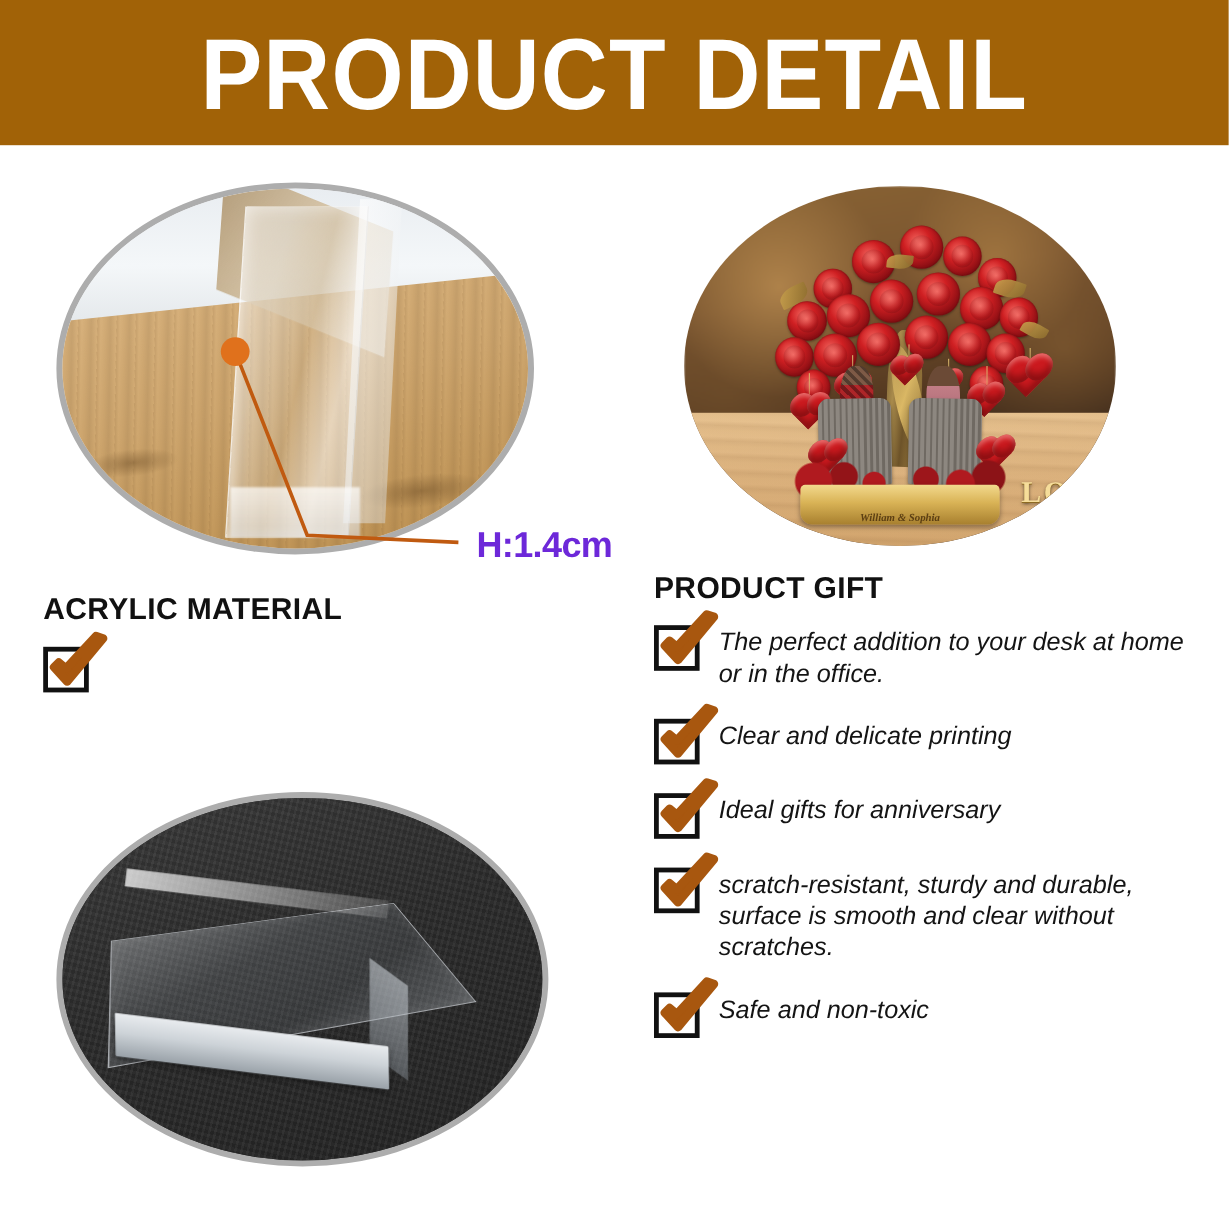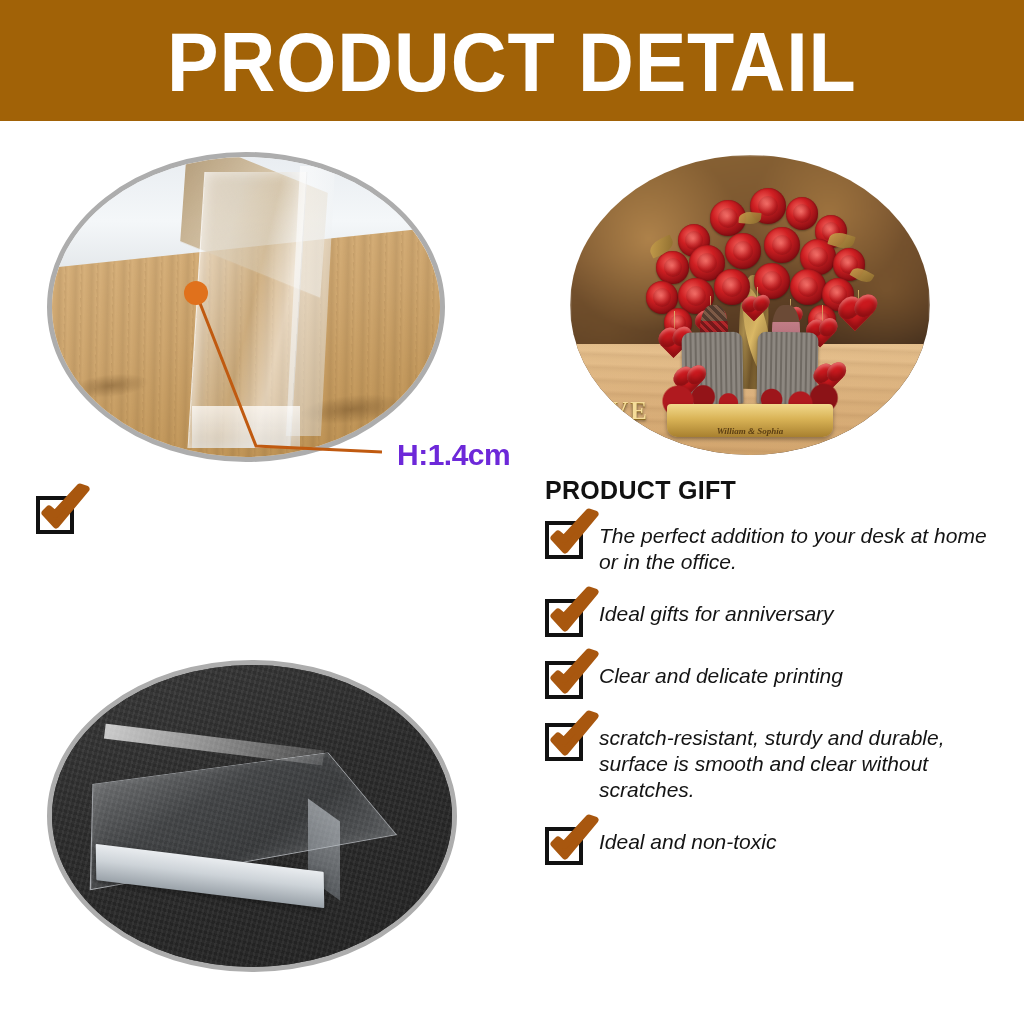--- a/index.html
+++ b/index.html
@@ -240,21 +240,21 @@
       radial-gradient(circle at 24% 42%, #931418 0 8%, rgba(0,0,0,0) 9%),
       radial-gradient(circle at 38% 60%, #b01a1f 0 8%, rgba(0,0,0,0) 9%),
       radial-gradient(circle at 62% 50%, #9d161b 0 9%, rgba(0,0,0,0) 10%),
       radial-gradient(circle at 78% 62%, #b01a1f 0 8%, rgba(0,0,0,0) 9%),
       radial-gradient(circle at 91% 45%, #8c1317 0 8%, rgba(0,0,0,0) 9%);
   }
   .love-word {
     position: absolute;
     left: 0; bottom: 10%;
     width: 100%;
-    text-align: left;
+    text-align: right;
     font-family: "Liberation Serif", serif;
     font-weight: bold;
     font-size: 25px;
     letter-spacing: 2px;
     color: #f6dd9a;
     text-shadow: 0 1px 0 #8d6a22, 0 2px 2px rgba(0,0,0,0.55), 1px 0 0 #c7a košt;
     text-shadow: 0 1px 0 #8d6a22, 0 2px 3px rgba(0,0,0,0.6);
   }
   .love-names {
     position: absolute;
@@ -466,20 +466,21 @@
   <div class="love-names">William &amp; Sophia</div>
 </div>
 
 <svg id="callout">
   <polyline points="196,293 256,446 382,452" fill="none" stroke="#C05A10" stroke-width="3"></polyline>
   <circle cx="196" cy="293" r="12" fill="#E0711C"></circle>
 </svg>
 <div class="callout-label">H:1.4cm</div>
 
 <div class="section" id="section-acrylic">
+  <div class="section-heading">ACRYLIC MATERIAL</div>
 
   <div class="feature">
     <span class="checkbox">
       <svg viewBox="0 0 52 50">
         <path d="M6 26 L17 38 L47 2 L41 0 L16 27 L10 22 Z" fill="#A8570F"></path>
         <path d="M6 26 L17 38 L47 2 L41 0 L16 27 L10 22 Z" fill="#A8570F" stroke="#A8570F" stroke-width="7" stroke-linejoin="round"></path>
       </svg>
     </span>
   </div>
 </div>
@@ -503,42 +504,42 @@
     </span>
     <span class="feature-text">The perfect addition to your desk at home or in the office.</span>
   </div>
 
   <div class="feature">
     <span class="checkbox">
       <svg viewBox="0 0 52 50">
         <path d="M6 26 L17 38 L47 2 L41 0 L16 27 L10 22 Z" fill="#A8570F" stroke="#A8570F" stroke-width="7" stroke-linejoin="round"></path>
       </svg>
     </span>
-    <span class="feature-text">Ideal gifts for anniversary</span>
+    <span class="feature-text">Clear and delicate printing</span>
   </div>
 
   <div class="feature">
     <span class="checkbox">
       <svg viewBox="0 0 52 50">
         <path d="M6 26 L17 38 L47 2 L41 0 L16 27 L10 22 Z" fill="#A8570F" stroke="#A8570F" stroke-width="7" stroke-linejoin="round"></path>
       </svg>
     </span>
-    <span class="feature-text">Clear and delicate printing</span>
+    <span class="feature-text">Ideal gifts for anniversary</span>
   </div>
 
   <div class="feature">
     <span class="checkbox">
       <svg viewBox="0 0 52 50">
         <path d="M6 26 L17 38 L47 2 L41 0 L16 27 L10 22 Z" fill="#A8570F" stroke="#A8570F" stroke-width="7" stroke-linejoin="round"></path>
       </svg>
     </span>
     <span class="feature-text">scratch-resistant, sturdy and durable, surface is smooth and clear without scratches.</span>
   </div>
 
   <div class="feature">
     <span class="checkbox">
       <svg viewBox="0 0 52 50">
         <path d="M6 26 L17 38 L47 2 L41 0 L16 27 L10 22 Z" fill="#A8570F" stroke="#A8570F" stroke-width="7" stroke-linejoin="round"></path>
       </svg>
     </span>
-    <span class="feature-text">Ideal and non-toxic</span>
+    <span class="feature-text">Safe and non-toxic</span>
   </div>
 </div>
 
 </body></html>

